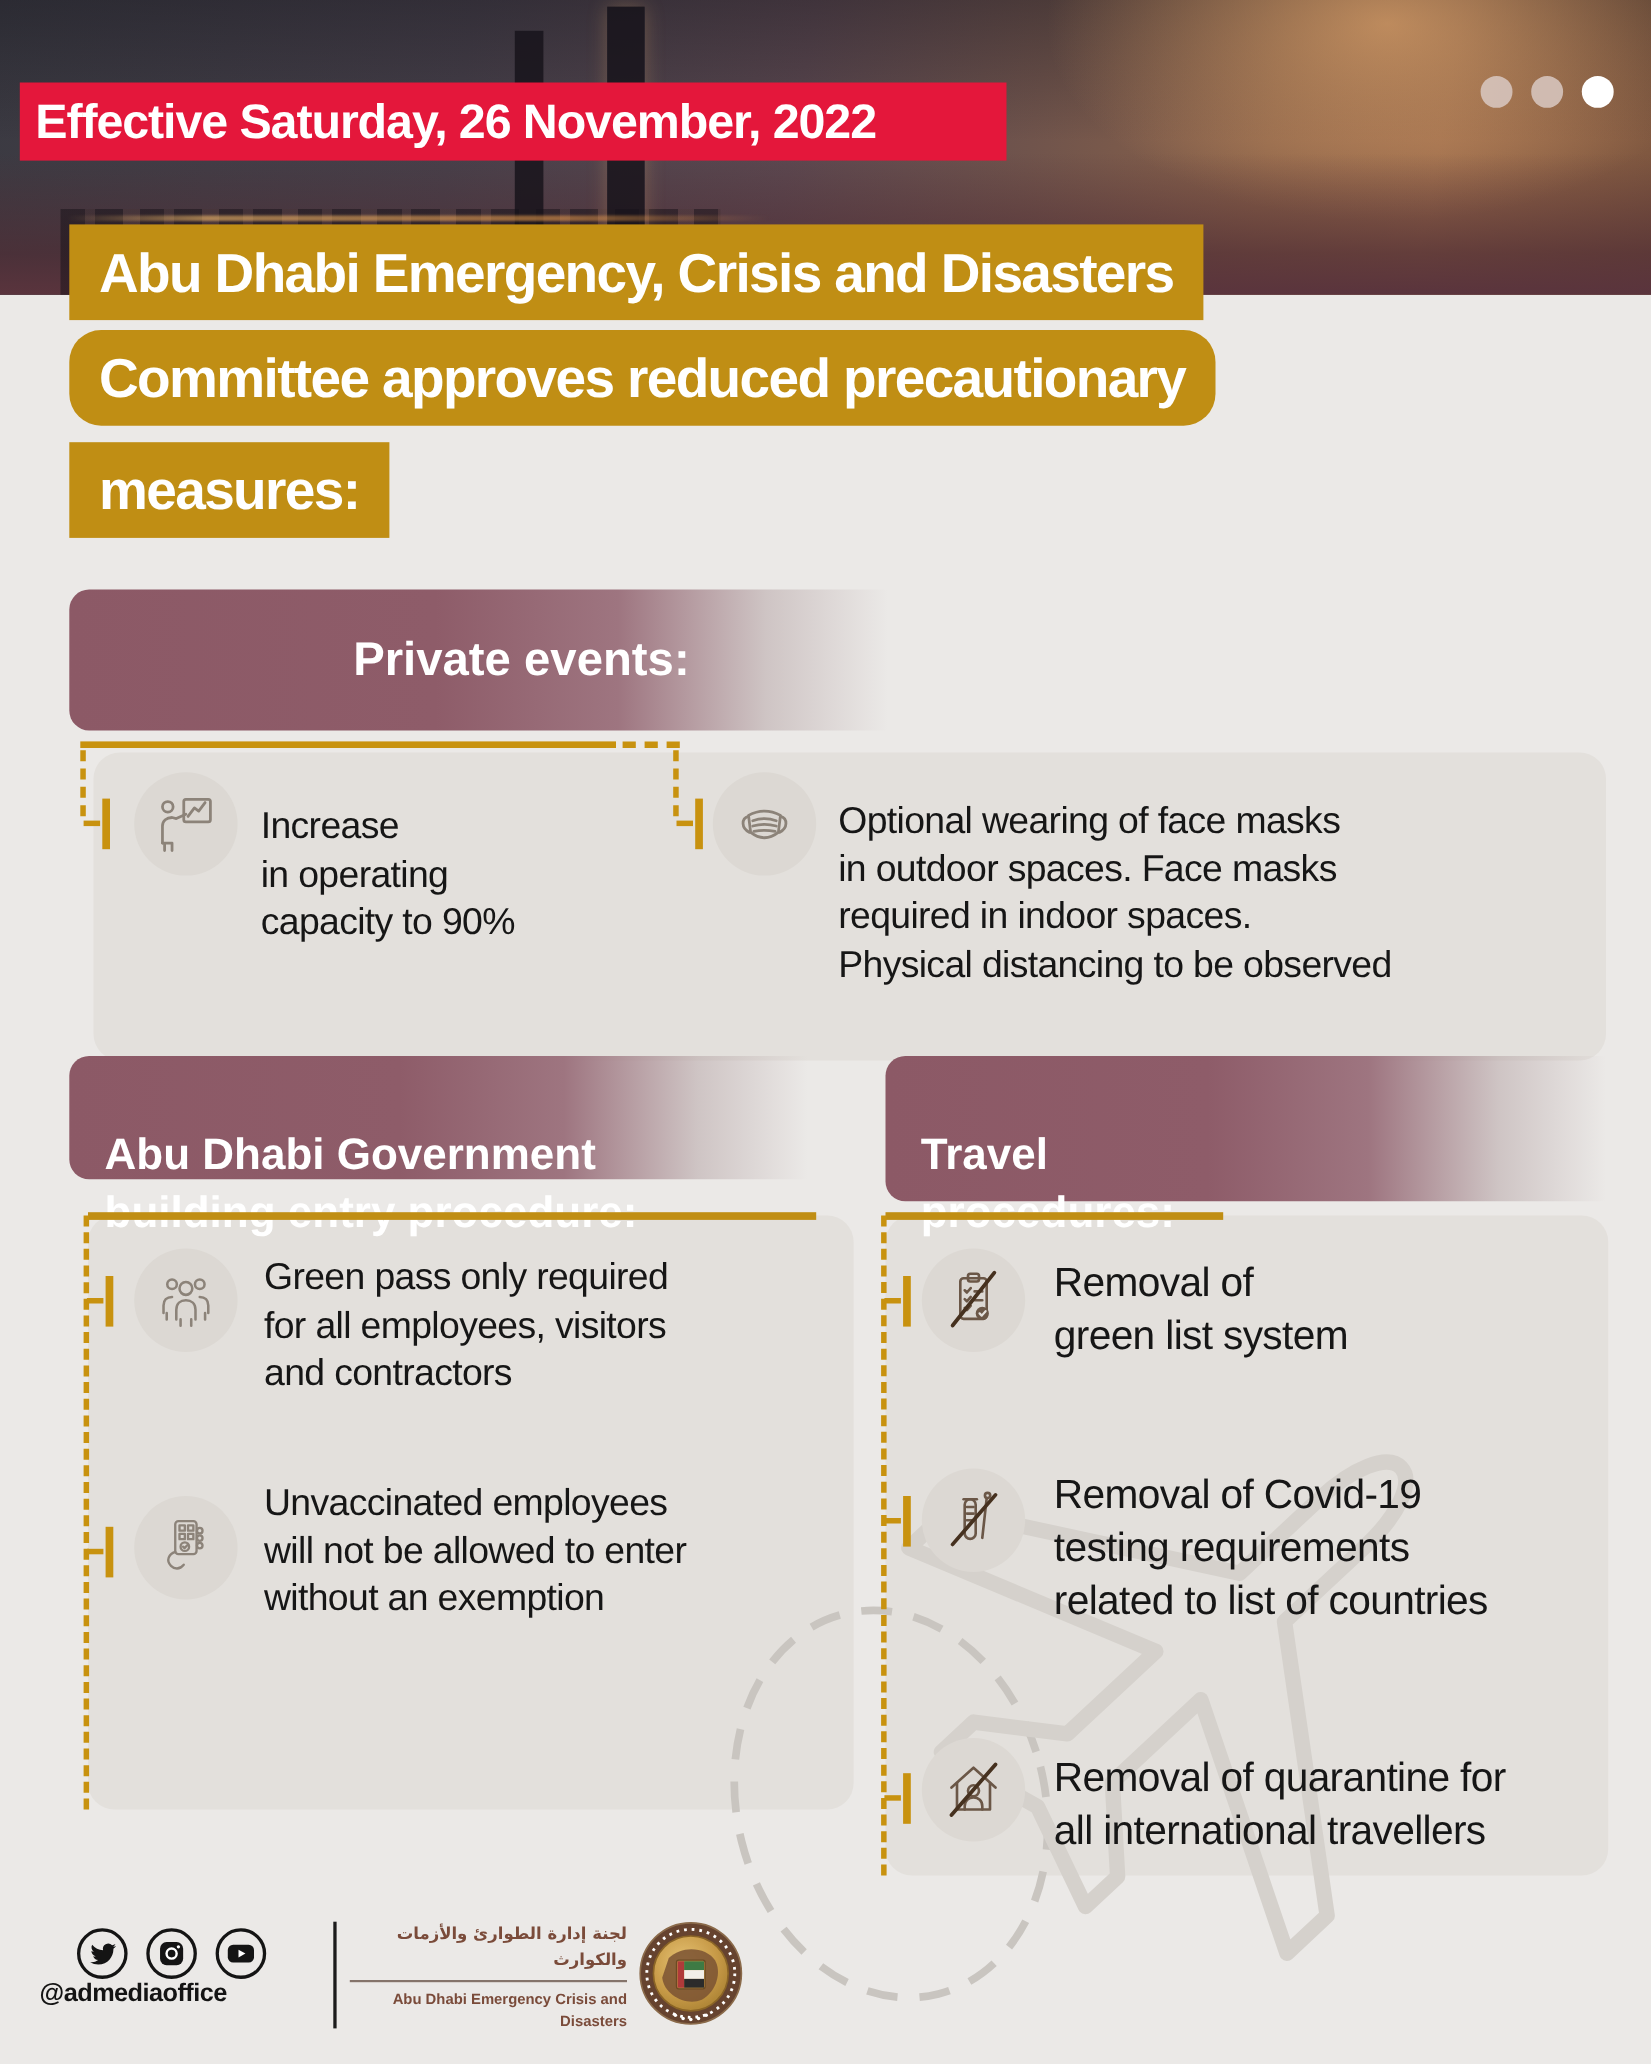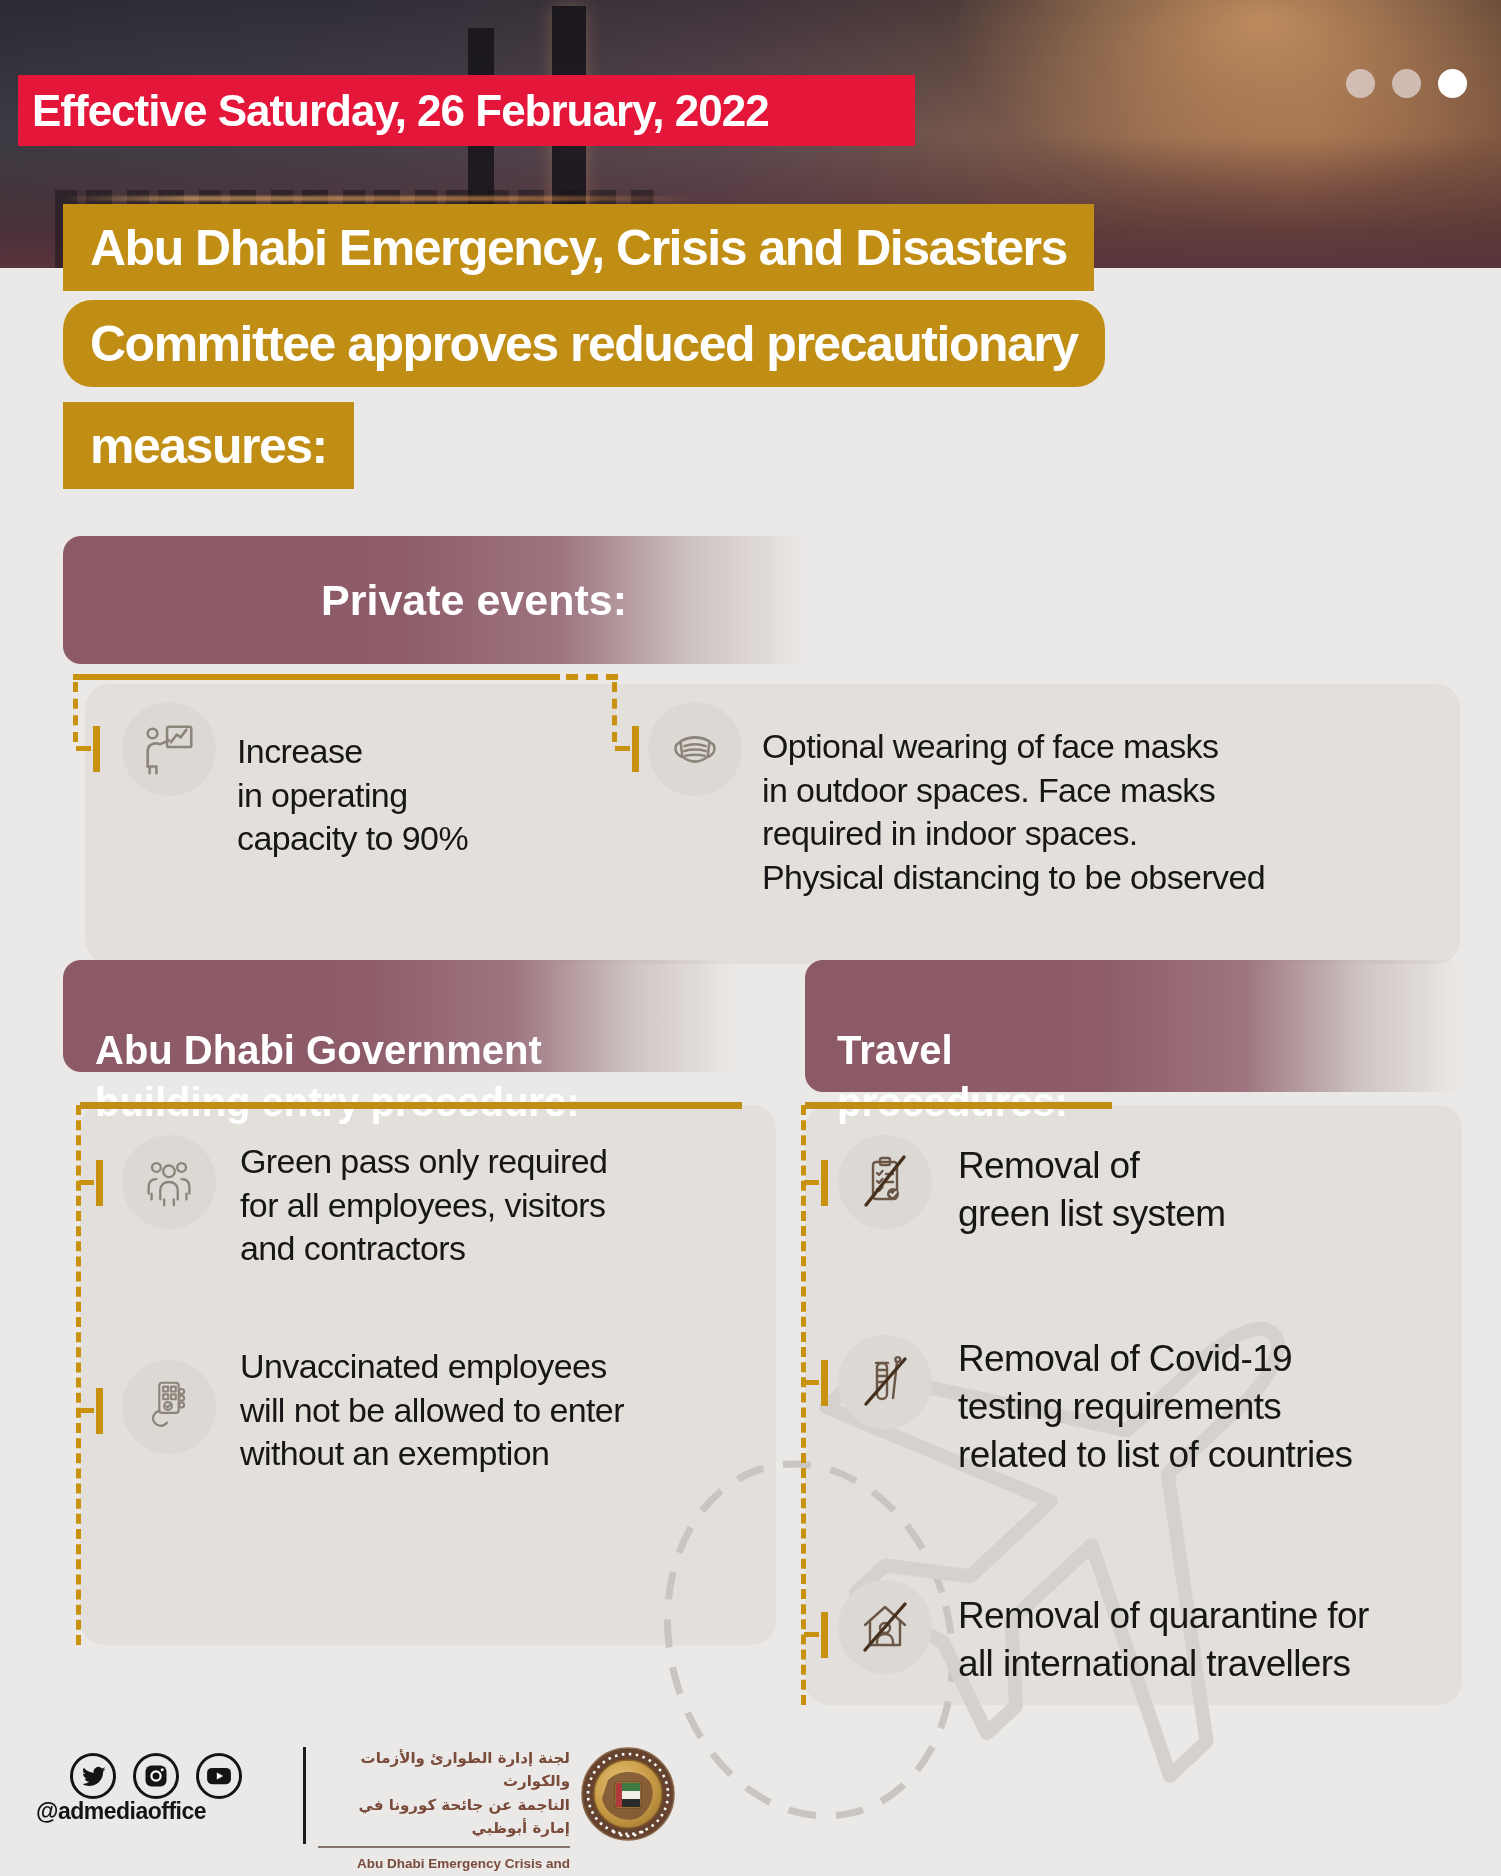--- a/index.html
+++ b/index.html
@@ -116,21 +116,21 @@
 
 <div class="hero">
   <div class="skyline"></div>
   <div class="tower t1"></div>
   <div class="tower t2"></div>
   <div class="lights"></div>
   <div class="road"></div>
 </div>
 
 <div class="red-banner">
-  <span>Effective Saturday, 26 February, 2022</span>
+  <span>Effective Saturday, 26 November, 2022</span>
 </div>
 
 <div class="dots">
   <span class="dot"></span>
   <span class="dot"></span>
   <span class="dot active"></span>
 </div>
 
 <div class="gold-band b1">
     <span>Abu Dhabi Emergency, Crisis and Disasters</span>
@@ -329,21 +329,20 @@
       <rect x="1" y="4.5" width="22" height="15" rx="4.5" fill="#141414"></rect>
       <path d="M10 8.8 L15.8 12 L10 15.2 Z" fill="#fff"></path>
     </svg>
   </span>
 </div>
 <div class="handle">@admediaoffice</div>
 <div class="divider"></div>
 
 <div class="footer-text">
   <div class="ar">لجنة إدارة الطوارئ والأزمات والكوارث</div>
-  <div class="ar">الناجمة عن جائحة كورونا في إمارة أبوظبي</div>
   <hr>
   <div class="en">Abu Dhabi Emergency Crisis and Disasters</div>
 
 </div>
 
 <svg class="logo" width="96" height="96" viewBox="-48 -48 96 96">
   <defs>
     <radialGradient id="goldGrad" cx="40%" cy="35%" r="75%">
       <stop offset="0%" stop-color="#E6C273"></stop>
       <stop offset="60%" stop-color="#C79A47"></stop>

